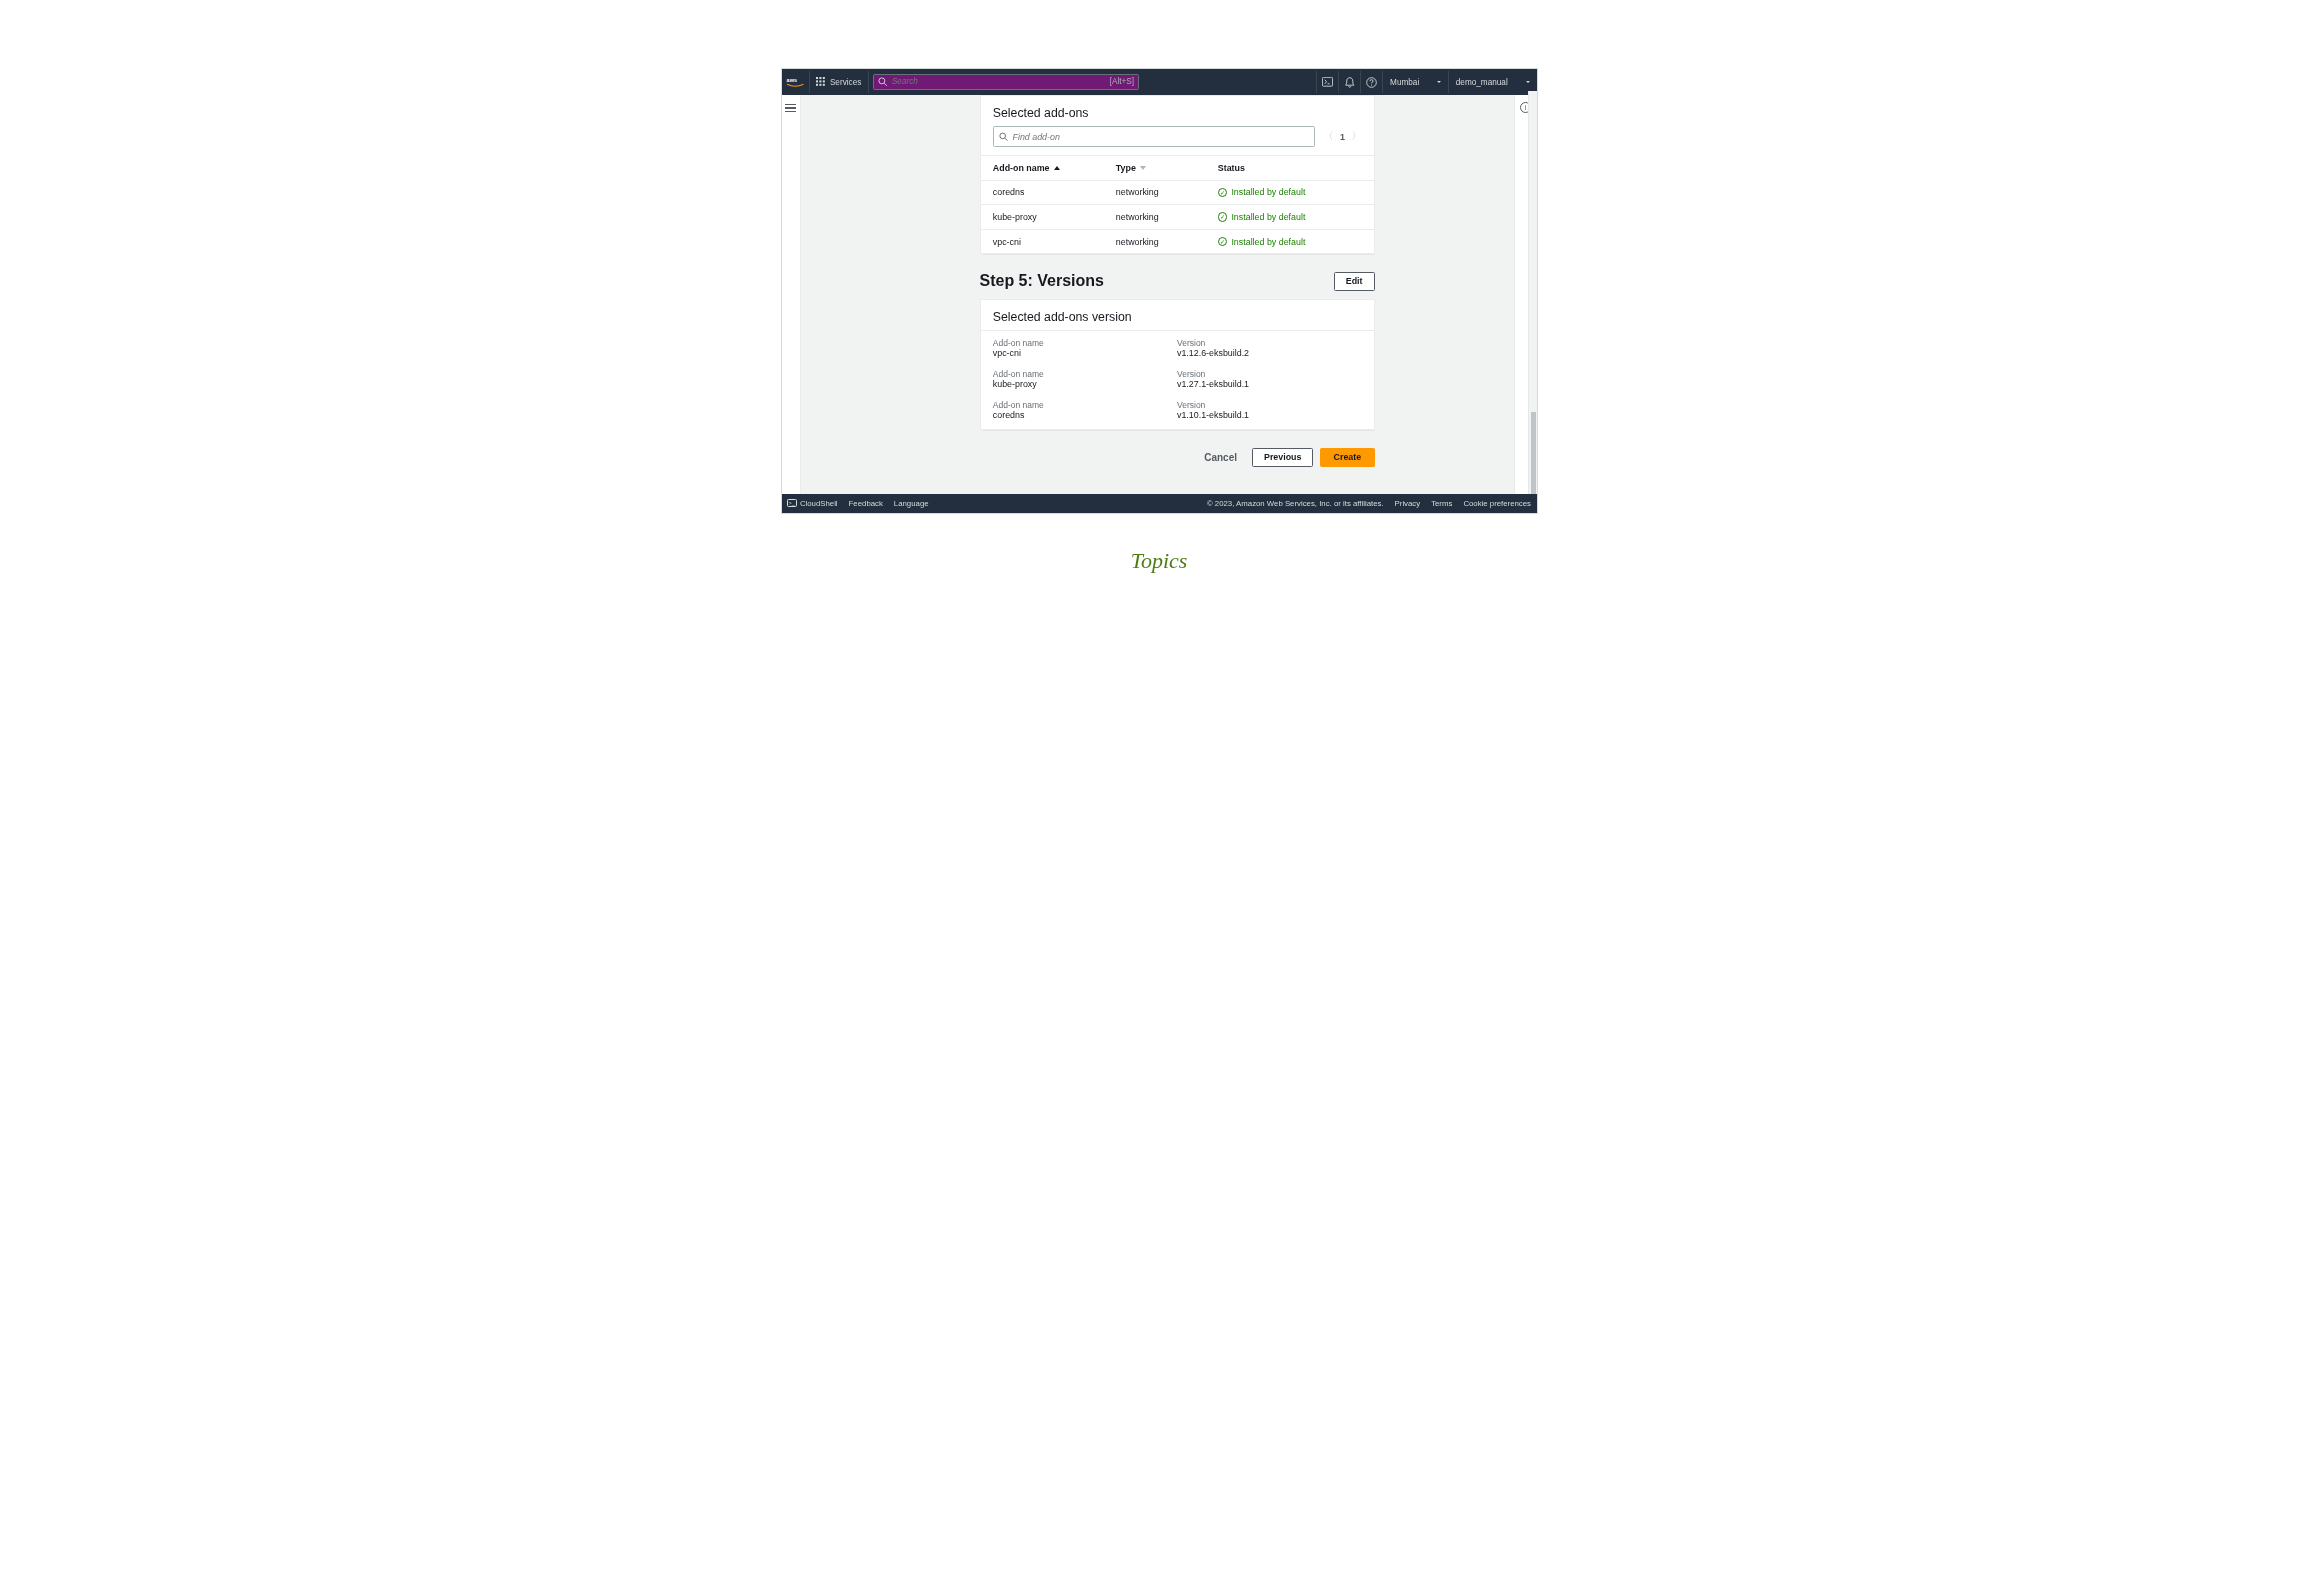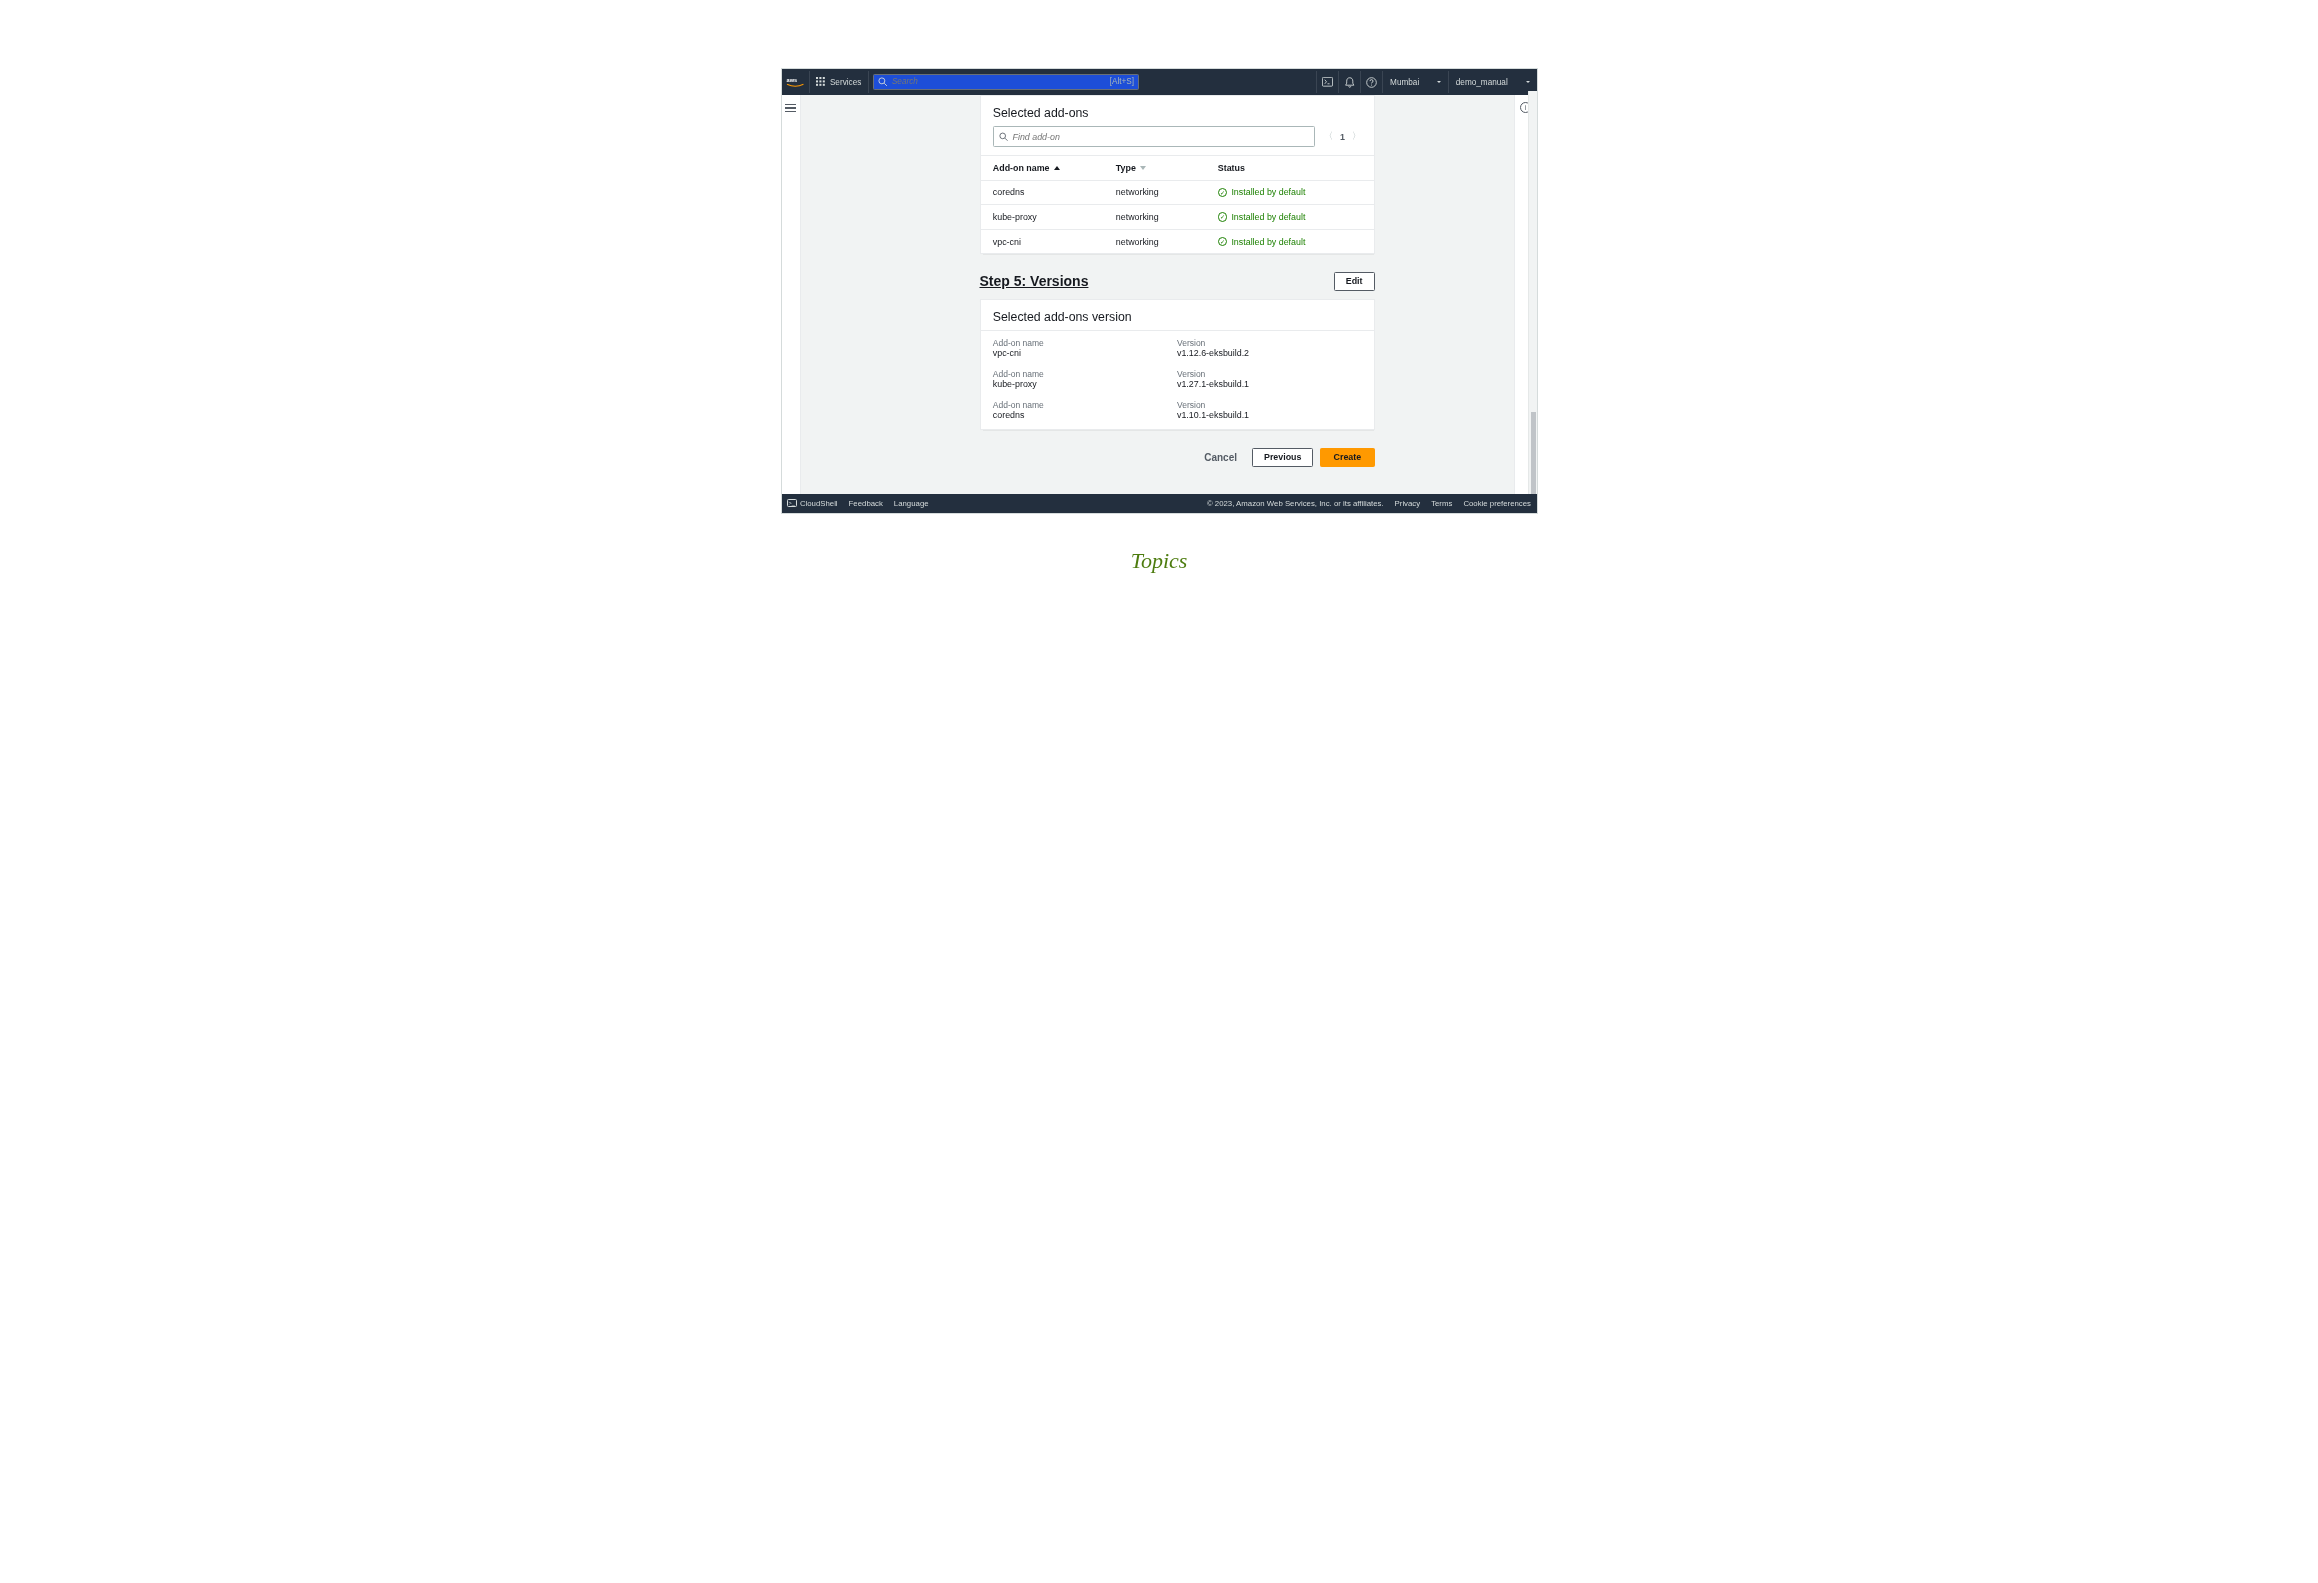--- a/index.html
+++ b/index.html
@@ -32,21 +32,21 @@
   }
   .nav-logo svg { display:block; }
   .nav-services {
     display:flex; align-items:center; gap:4.1px; padding: 0 6.8px; height:22px;
     border-left: 0.7px solid #3a4553; border-right: 0.7px solid #3a4553; cursor:pointer;
   }
   .nav-grid-icon { width:9.5px; height:9.5px; display:inline-block; }
   .nav-grid-icon svg { display:block; }
   .nav-search {
     display:flex; align-items:center; flex:0 0 266px; height:16.4px; margin-left:4.1px;
-    background: #1d4ed8; border:0.7px solid #687078; border-radius:1.4px;
+    background: #701a75; border:0.7px solid #687078; border-radius:1.4px;
     padding: 0 4.1px; gap:4.1px;
   }
   .nav-search input {
     background: transparent; border: none; outline: none; color:#d5dbdb;
     font-style: italic; font-size: 8.2px; width: 191px;
   }
   .nav-search-kbd { color:#aab7b8; font-size:8.2px; margin-left:auto; }
   .nav-spacer { flex: 1 1 auto; }
   .nav-icon-btn {
     width: 22px; height:22px; display:flex; align-items:center; justify-content:center;
@@ -115,21 +115,21 @@
   .status-ok { color:#1d8102; display:flex; align-items:center; gap:4.1px; font-size:8.9px; }
   .status-ok .chk {
     width:9.5px;height:9.5px;border:1px solid #1d8102;border-radius:50%;
     display:inline-flex;align-items:center;justify-content:center;font-size:6.1px;color:#1d8102;
   }
   
   .step-header {
     display:flex; align-items:center; justify-content:space-between;
     margin: 17.7px 0 8.2px;
   }
-  .step-header h2 { font-size:14px; font-weight:700;text-decoration:underline; }
+  .step-header h2 { font-size:16px; font-weight:700; }
   .btn {
     border:0.7px solid #545b64; background:#fff; color:#16191f; border-radius:1.4px;
     padding: 3.4px 11px; font-size:8.9px; cursor:pointer; font-weight:700;
   }
   .btn-link {
     border:none; background:transparent; color:#545b64; font-weight:700;
     padding: 3.4px 8.2px; cursor:pointer; font-size:10px;
   }
   .btn-primary {
     border:0.7px solid #ff9900; background:#ff9900; color:#16191f; font-weight:700;

